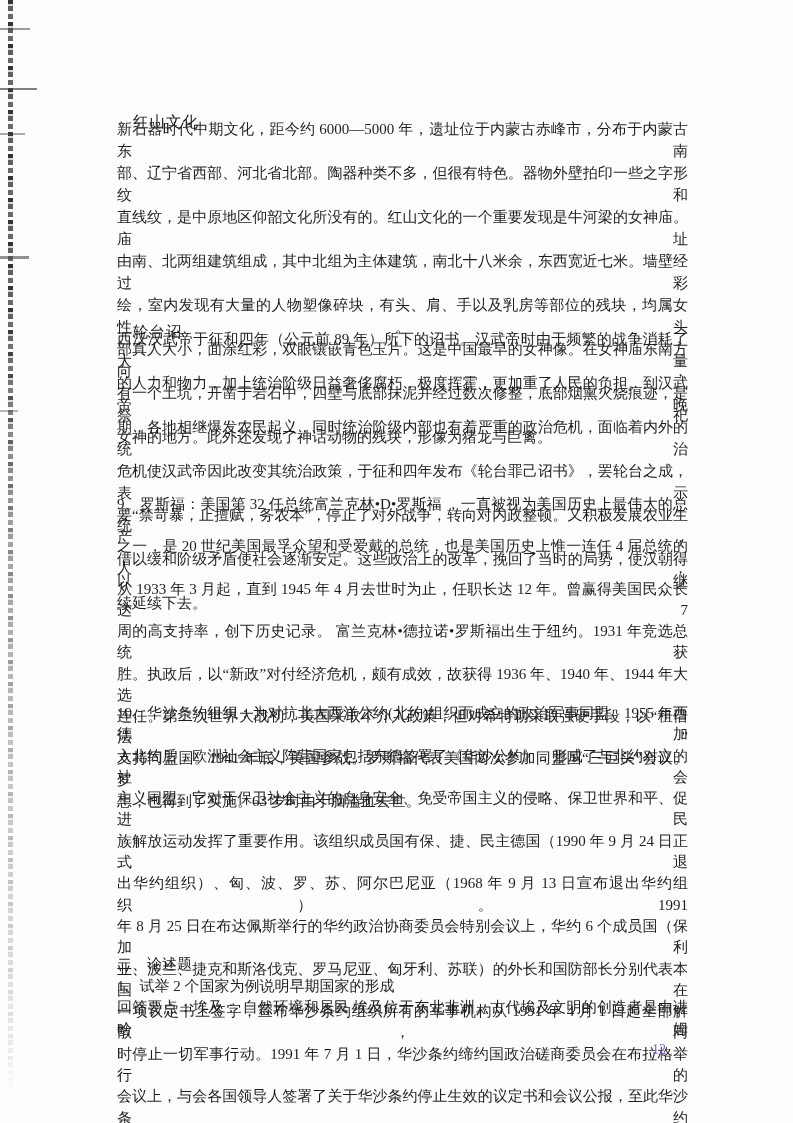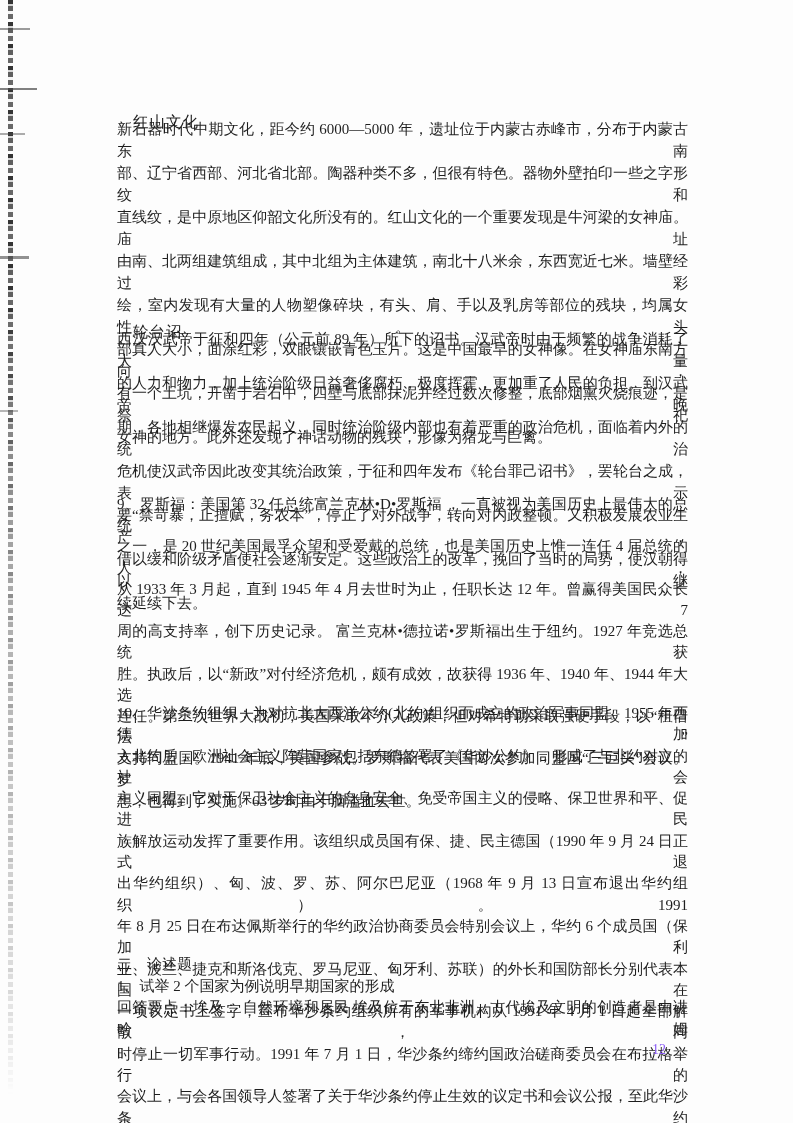--- a/index.html
+++ b/index.html
@@ -106,21 +106,21 @@
         <div class="line fill">危机使汉武帝因此改变其统治政策，于征和四年发布《轮台罪己诏书》，罢轮台之成，表示</div>
         <div class="line fill">要“禁苛暴，止擅赋，务农本”，停止了对外战争，转向对内政整顿。又积极发展农业生产，</div>
         <div class="line fill">借以缓和阶级矛盾使社会逐渐安定。这些政治上的改革，挽回了当时的局势，使汉朝得以继</div>
         <div class="line">续延续下去。</div>
       </div>
 
     <div class="para para-roosevelt">
         <div class="line fill">9、罗斯福：美国第 32 任总统富兰克林•D•罗斯福 ，一直被视为美国历史上最伟大的总统</div>
         <div class="line fill">之一，是 20 世纪美国最孚众望和受爱戴的总统，也是美国历史上惟一连任 4 届总统的人，</div>
         <div class="line fill">从 1933 年 3 月起，直到 1945 年 4 月去世时为止，任职长达 12 年。曾赢得美国民众长达 7</div>
-        <div class="line fill">周的高支持率，创下历史记录。 富兰克林•德拉诺•罗斯福出生于纽约。1927 年竞选总统获</div>
+        <div class="line fill">周的高支持率，创下历史记录。 富兰克林•德拉诺•罗斯福出生于纽约。1931 年竞选总统获</div>
         <div class="line fill">胜。执政后，以“新政”对付经济危机，颇有成效，故获得 1936 年、1940 年、1944 年大选</div>
         <div class="line fill">连任。第二次世界大战初，美国采取不介入政策，但对希特勒采取强硬手段，以“租借法”</div>
         <div class="line fill">支持同盟国。1941 年底，美国参战。罗斯福代表美国两次参加同盟国“三巨头”会议。罗</div>
         <div class="line">想，也得到了实施。63 岁时由于脑溢血去世。</div>
       </div>
 
     <div class="para para-warsaw">
         <div class="line fill">10、华沙条约组织：为对抗北大西洋公约(北约)组织而成立的政治军事同盟。1955 年西德加</div>
         <div class="line fill">入北约后，欧洲社会主义阵营国家包括东德签署了《华沙公约》，形成了与北约对立的社会</div>
         <div class="line fill">主义同盟。它对于保卫社会主义的自身安全、免受帝国主义的侵略、保卫世界和平、促进民</div>

